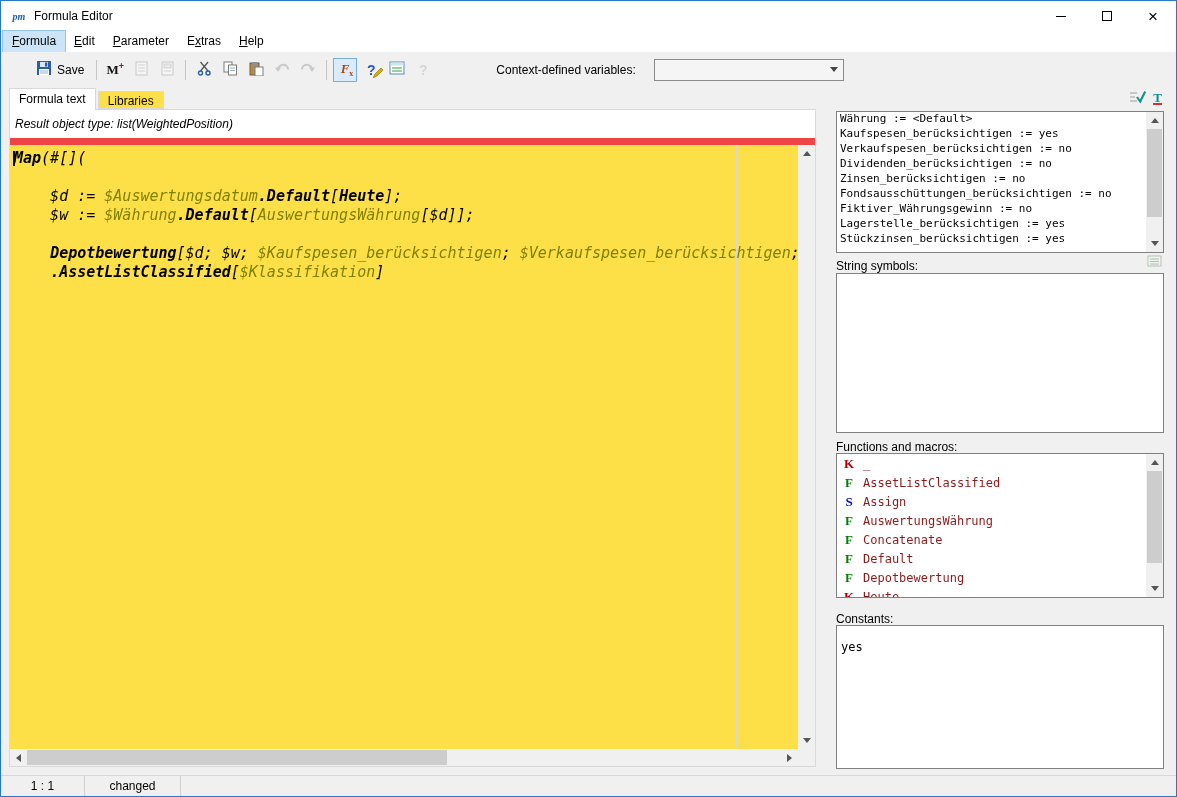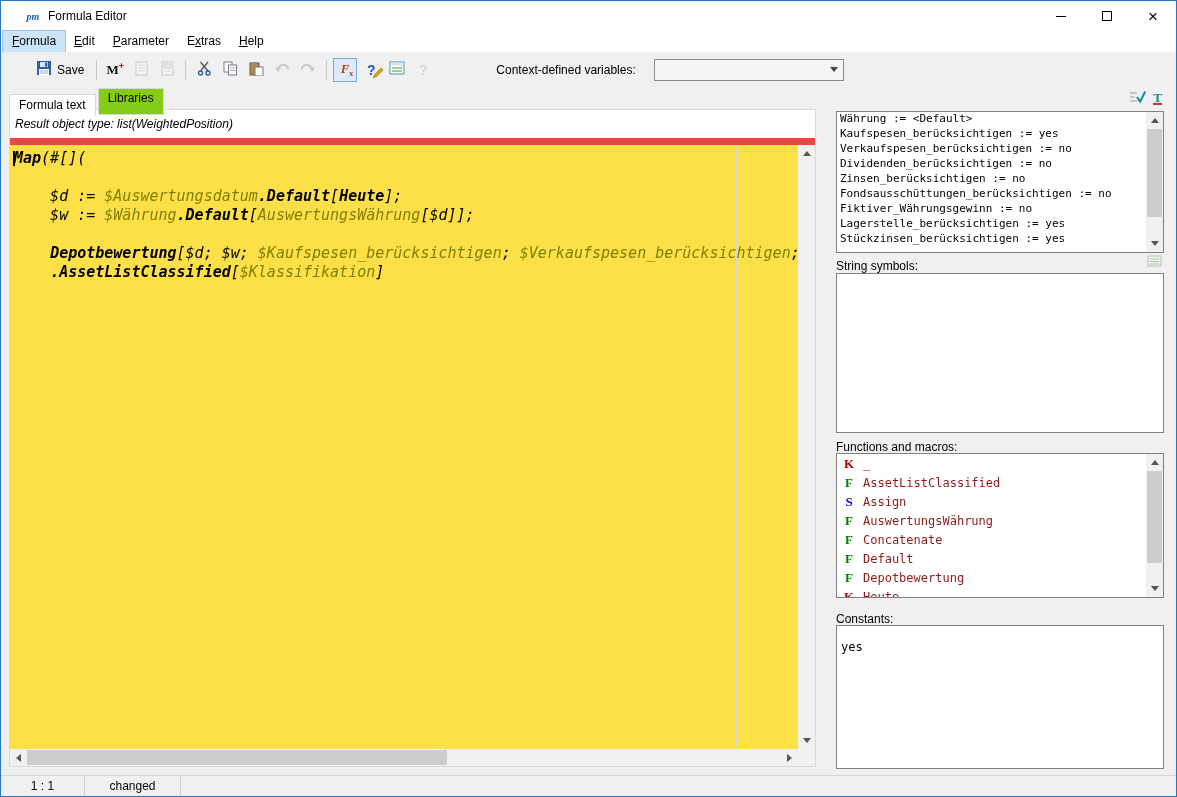--- a/index.html
+++ b/index.html
@@ -5,21 +5,21 @@
   * { margin:0; padding:0; box-sizing:border-box; }
   html,body { width:1177px; height:797px; overflow:hidden; background:#fff;
               font-family:"Liberation Sans", sans-serif; font-size:12px; color:#000; }
 
   .window { position:relative; width:1177px; height:797px; background:#f0f0f0;
             border:1px solid var(--titlebar-accent,#2578c8); overflow:hidden; }
 
   
   .titlebar { position:absolute; left:0; top:0; right:0; height:30px; background:#fff;
               display:flex; align-items:center; }
-  .app-icon { margin-left:23px; width:18px; height:15px; display:inline-flex; align-items:center;
+  .app-icon { margin-left:9px; width:18px; height:15px; display:inline-flex; align-items:center;
               justify-content:center; font:italic bold 10px "Liberation Serif",serif; color:#1f5fae; }
   .title-text { margin-left:6px; font-size:12px; }
   .win-controls { margin-left:auto; display:flex; height:100%; }
   .win-btn { width:46px; height:100%; display:flex; align-items:center; justify-content:center; }
   .glyph-min { width:10px; height:1px; background:#000; display:block; }
   .glyph-max { width:10px; height:10px; border:1px solid #000; display:block; }
   .glyph-close { font-size:17px; line-height:1; }
 
   
   .menubar { position:absolute; top:30px; left:0; right:0; height:21px; background:#fff;
@@ -47,22 +47,22 @@
   .tb-label { margin-left:60px; font-size:12px; }
   .combo { width:190px; height:22px; margin-left:18px; background:#f5f5f5; border:1px solid #8a8a8a;
            position:relative; display:flex; align-items:center; padding-left:5px; }
   .combo-arrow { position:absolute; right:0; top:0; width:18px; height:100%;
                  display:flex; align-items:center; justify-content:center; }
   .tri-down-combo { width:0; height:0; border-left:4px solid transparent; border-right:4px solid transparent;
                     border-top:5px solid #444; }
 
   
   .tabstrip { position:absolute; left:8px; top:87px; display:flex; align-items:flex-end; z-index:5; }
-  .tab { font-size:12px; padding:0 9px; background:#84cc16; border:1px solid #d9d9d9;
-         height:27px; line-height:18px; }
+  .tab { font-size:12px; padding:0 9px; background:#fde047; border:1px solid #d9d9d9;
+         height:18px; line-height:18px; }
   .tab.active { background:#fff; height:22px; line-height:20px; border-bottom:none; margin-bottom:-1px; }
   .tab.inactive { margin-left:2px; }
 
   .tab-panel { position:absolute; left:8px; top:108px; width:807px; height:658px;
                background:#fff; border:1px solid #d9d9d9;font-style:italic; }
   .result-type { height:28px; line-height:28px; padding-left:5px; font-size:12px; }
 
   .editor { position:absolute; left:0; right:0; top:28px; bottom:0; background:#fde047;
             border-top:7px solid #ef4444; }
   .code { position:absolute; left:0; top:0; right:17px; bottom:17px; overflow:hidden;

